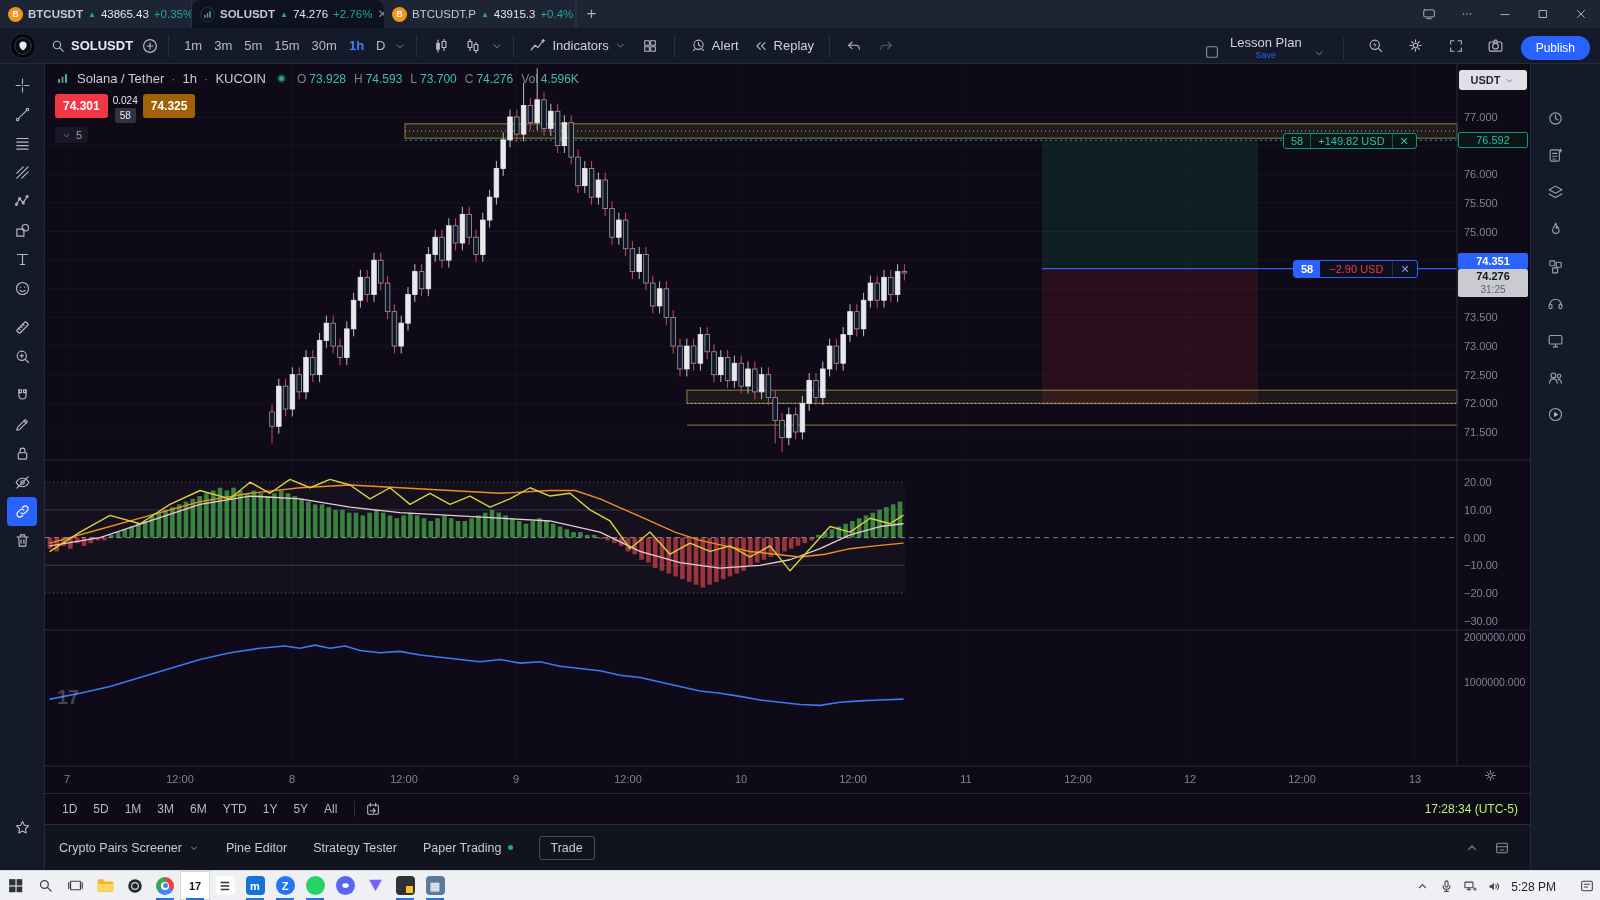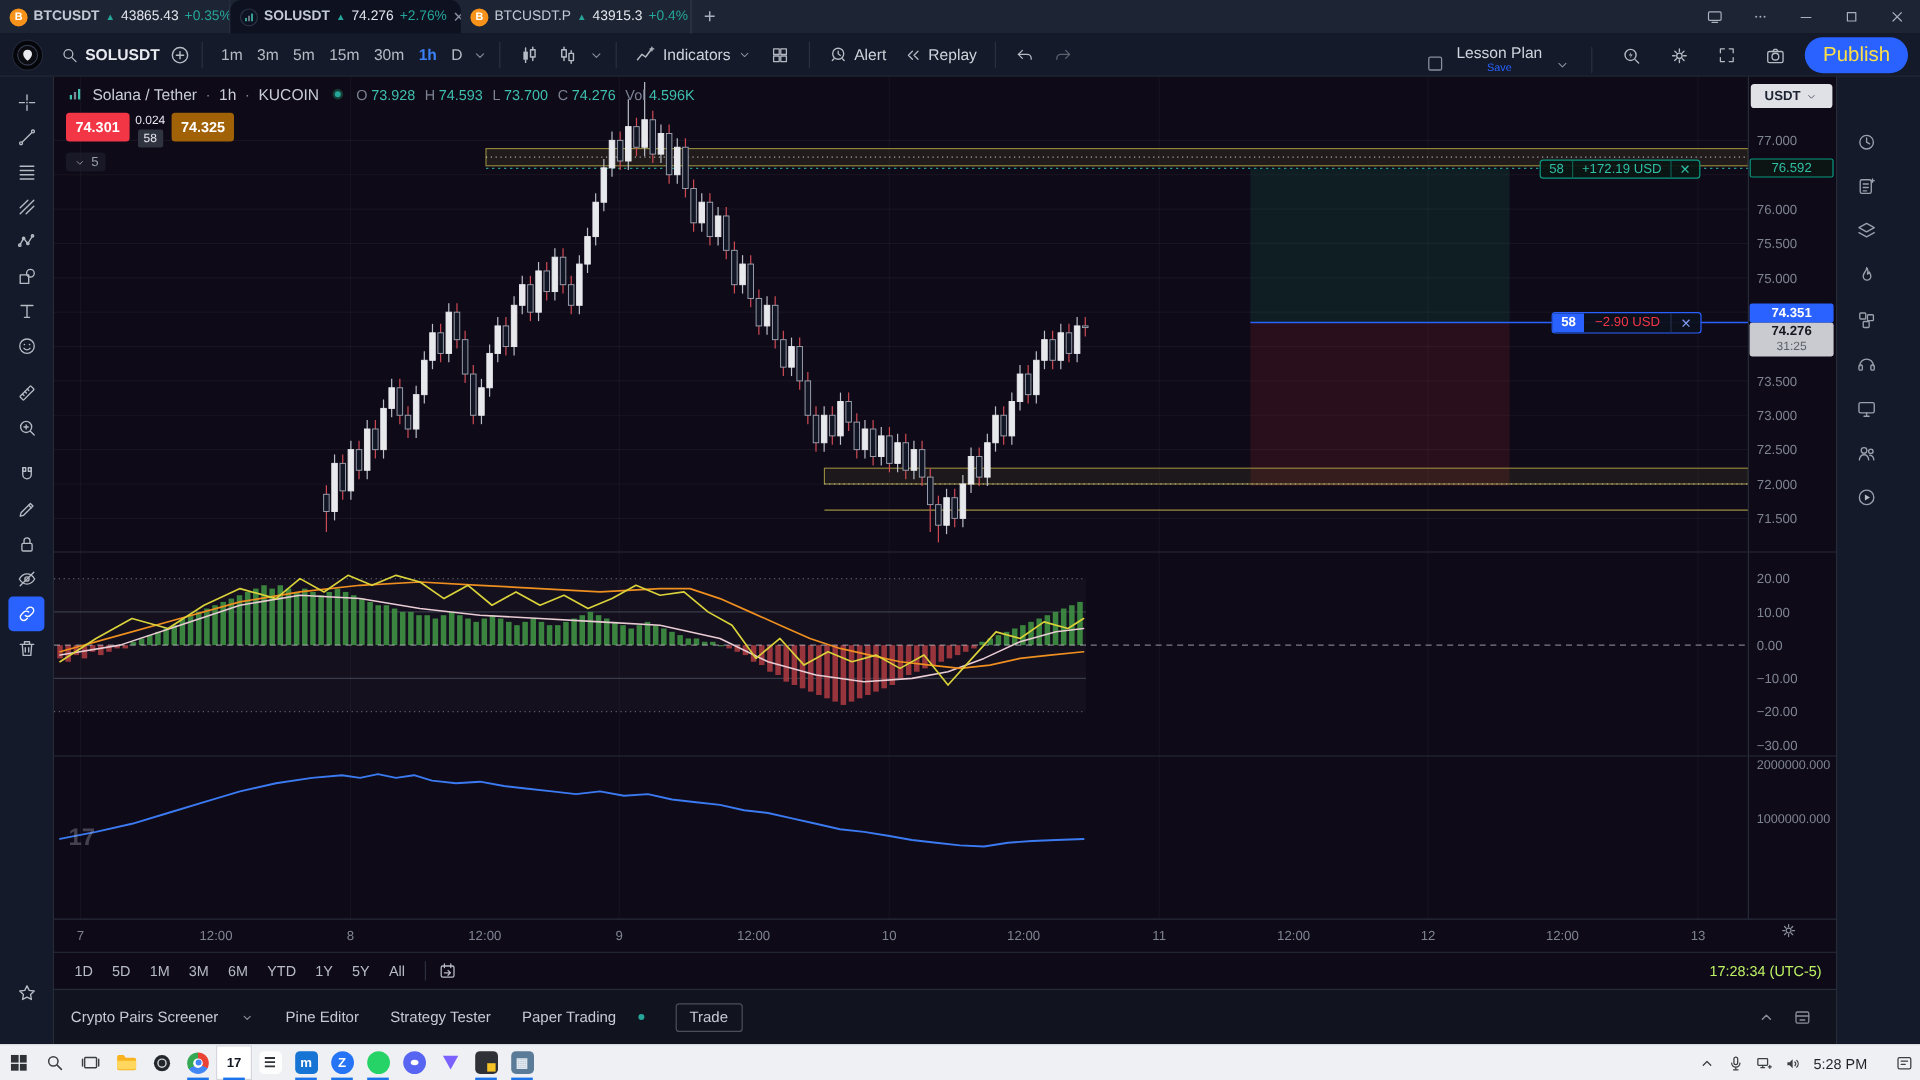--- a/index.html
+++ b/index.html
@@ -24,21 +24,21 @@
   .hsep{width:1px;height:22px;background:#2a3040;margin:0 7px;flex:0 0 auto}
   .hbtn{display:flex;align-items:center;gap:5px;padding:4px 6px;border-radius:4px;font-size:13px;color:#cfd3dc;white-space:nowrap}
   .avatar{width:26px;height:26px;border-radius:50%;background:#05060a;display:flex;align-items:center;justify-content:center;margin-right:6px;border:1px solid #23283a}
   .symname{font-weight:bold;color:#e8eaf0}
   .tf{padding:4px 6px;font-size:13px;color:#b6bac4;border-radius:4px}
   .tf.active{color:#3b82f7;font-weight:bold}
   .hright{margin-left:auto;display:flex;align-items:flex-end;gap:10px}
   .layoutname{display:flex;flex-direction:column;align-items:center;line-height:1}
   .layoutname .nm{font-size:13px;color:#cfd3dc}
   .layoutname .sv{font-size:9px;color:#2962ff;margin-top:2px}
-  .publish{background:#2962ff;color:#fde047;font-size:17px;padding:5px 15px;border-radius:15px}
+  .publish{background:#2962ff;color:#ffffff;font-size:12px;padding:5px 15px;border-radius:15px}
   
   .appbody{display:flex;height:806px}
   .ltool{width:45px;background:#141a29;border-right:1px solid #262b38;display:flex;flex-direction:column;align-items:center;padding-top:7px;flex:0 0 auto}
   .tool{width:30px;height:29px;display:flex;align-items:center;justify-content:center;border-radius:4px;flex:0 0 auto}
   .tool.active{background:#2962ff}
   .tool.gap{margin-top:10px}
   .ltool .starwrap{margin-top:auto;margin-bottom:28px}
   .maincol{width:1485px;display:flex;flex-direction:column;background:#0e0a18;flex:0 0 auto}
   #chart-stack{position:relative;height:729px}
   #chart-svg{position:absolute;left:0;top:0}
@@ -73,21 +73,21 @@
   .lblloss .amt{color:#f23645;padding:0 9px}
   .lblloss .x{color:#7e9bf2;padding:0 7px;border-left:1px solid #27304a;height:100%;display:flex;align-items:center}
   .cornergear{left:1438px;top:704px}
   
   .rangebar{height:31px;border-top:1px solid #262b38;display:flex;align-items:center;padding:0 10px;gap:2px;background:#0e0a18}
   .rng{font-size:12px;color:#b6bac4;padding:3px 7px;border-radius:3px}
   .rsepv{width:1px;height:16px;background:#2a3040;margin:0 8px}
   .rclock{margin-left:auto;font-size:12px;color:#bef264;padding-right:2px}
   
   .btabs{height:46px;border-top:1px solid #262b38;background:#11141f;display:flex;align-items:center;padding:0 14px;gap:26px}
-  .btab2{font-size:12.5px;color:#c6cad3;display:flex;align-items:center;gap:18px;white-space:nowrap}
+  .btab2{font-size:12.5px;color:#c6cad3;display:flex;align-items:center;gap:6px;white-space:nowrap}
   .btab2.boxed{border:1px solid #4a4e5a;border-radius:3px;padding:4px 11px}
   .gdot{width:5px;height:5px;border-radius:50%;background:#26a69a}
   .btabs .right{margin-left:auto;display:flex;gap:14px;padding-right:6px}
   
   .taskbar{height:30px;background:#eef0f3;border-top:1px solid #d8dbe0;display:flex;align-items:center}
   .tcell{width:30px;height:29px;display:flex;align-items:center;justify-content:center;position:relative;flex:0 0 auto}
   .tcell.activeapp{background:#fff;box-shadow:inset 0 0 0 1px #d5d8dd}
   .runline{position:absolute;bottom:0;left:6px;right:6px;height:2px;background:#1a73e8}
   .tray{margin-left:auto;display:flex;align-items:flex-end;gap:9px;padding-right:5px}
   .traytime{font-size:12px;color:#1f2328;white-space:nowrap}
@@ -870,21 +870,21 @@
         <span>USDT</span>
         <span class="ic" id="usdt-chev">
             <svg width="11" height="11" viewBox="0 0 24 24" fill="none" stroke="#4b5260" stroke-width="1.6" stroke-linecap="round" stroke-linejoin="round">
               <path d="M7 10l5 5 5-5"></path>
             </svg>
           </span>
       </div>
 
       <div class="ovl lblprofit">
         <span class="seg">58</span>
-        <span class="seg">+172.19 USD</span>
+        <span class="seg">+149.82 USD</span>
         <span class="seg">✕</span>
       </div>
 
       <div class="ovl lblloss">
         <span class="chip">58</span>
         <span class="amt">−2.90 USD</span>
         <span class="x">✕</span>
       </div>
 
       <div class="tag tag-target">76.592</div>

